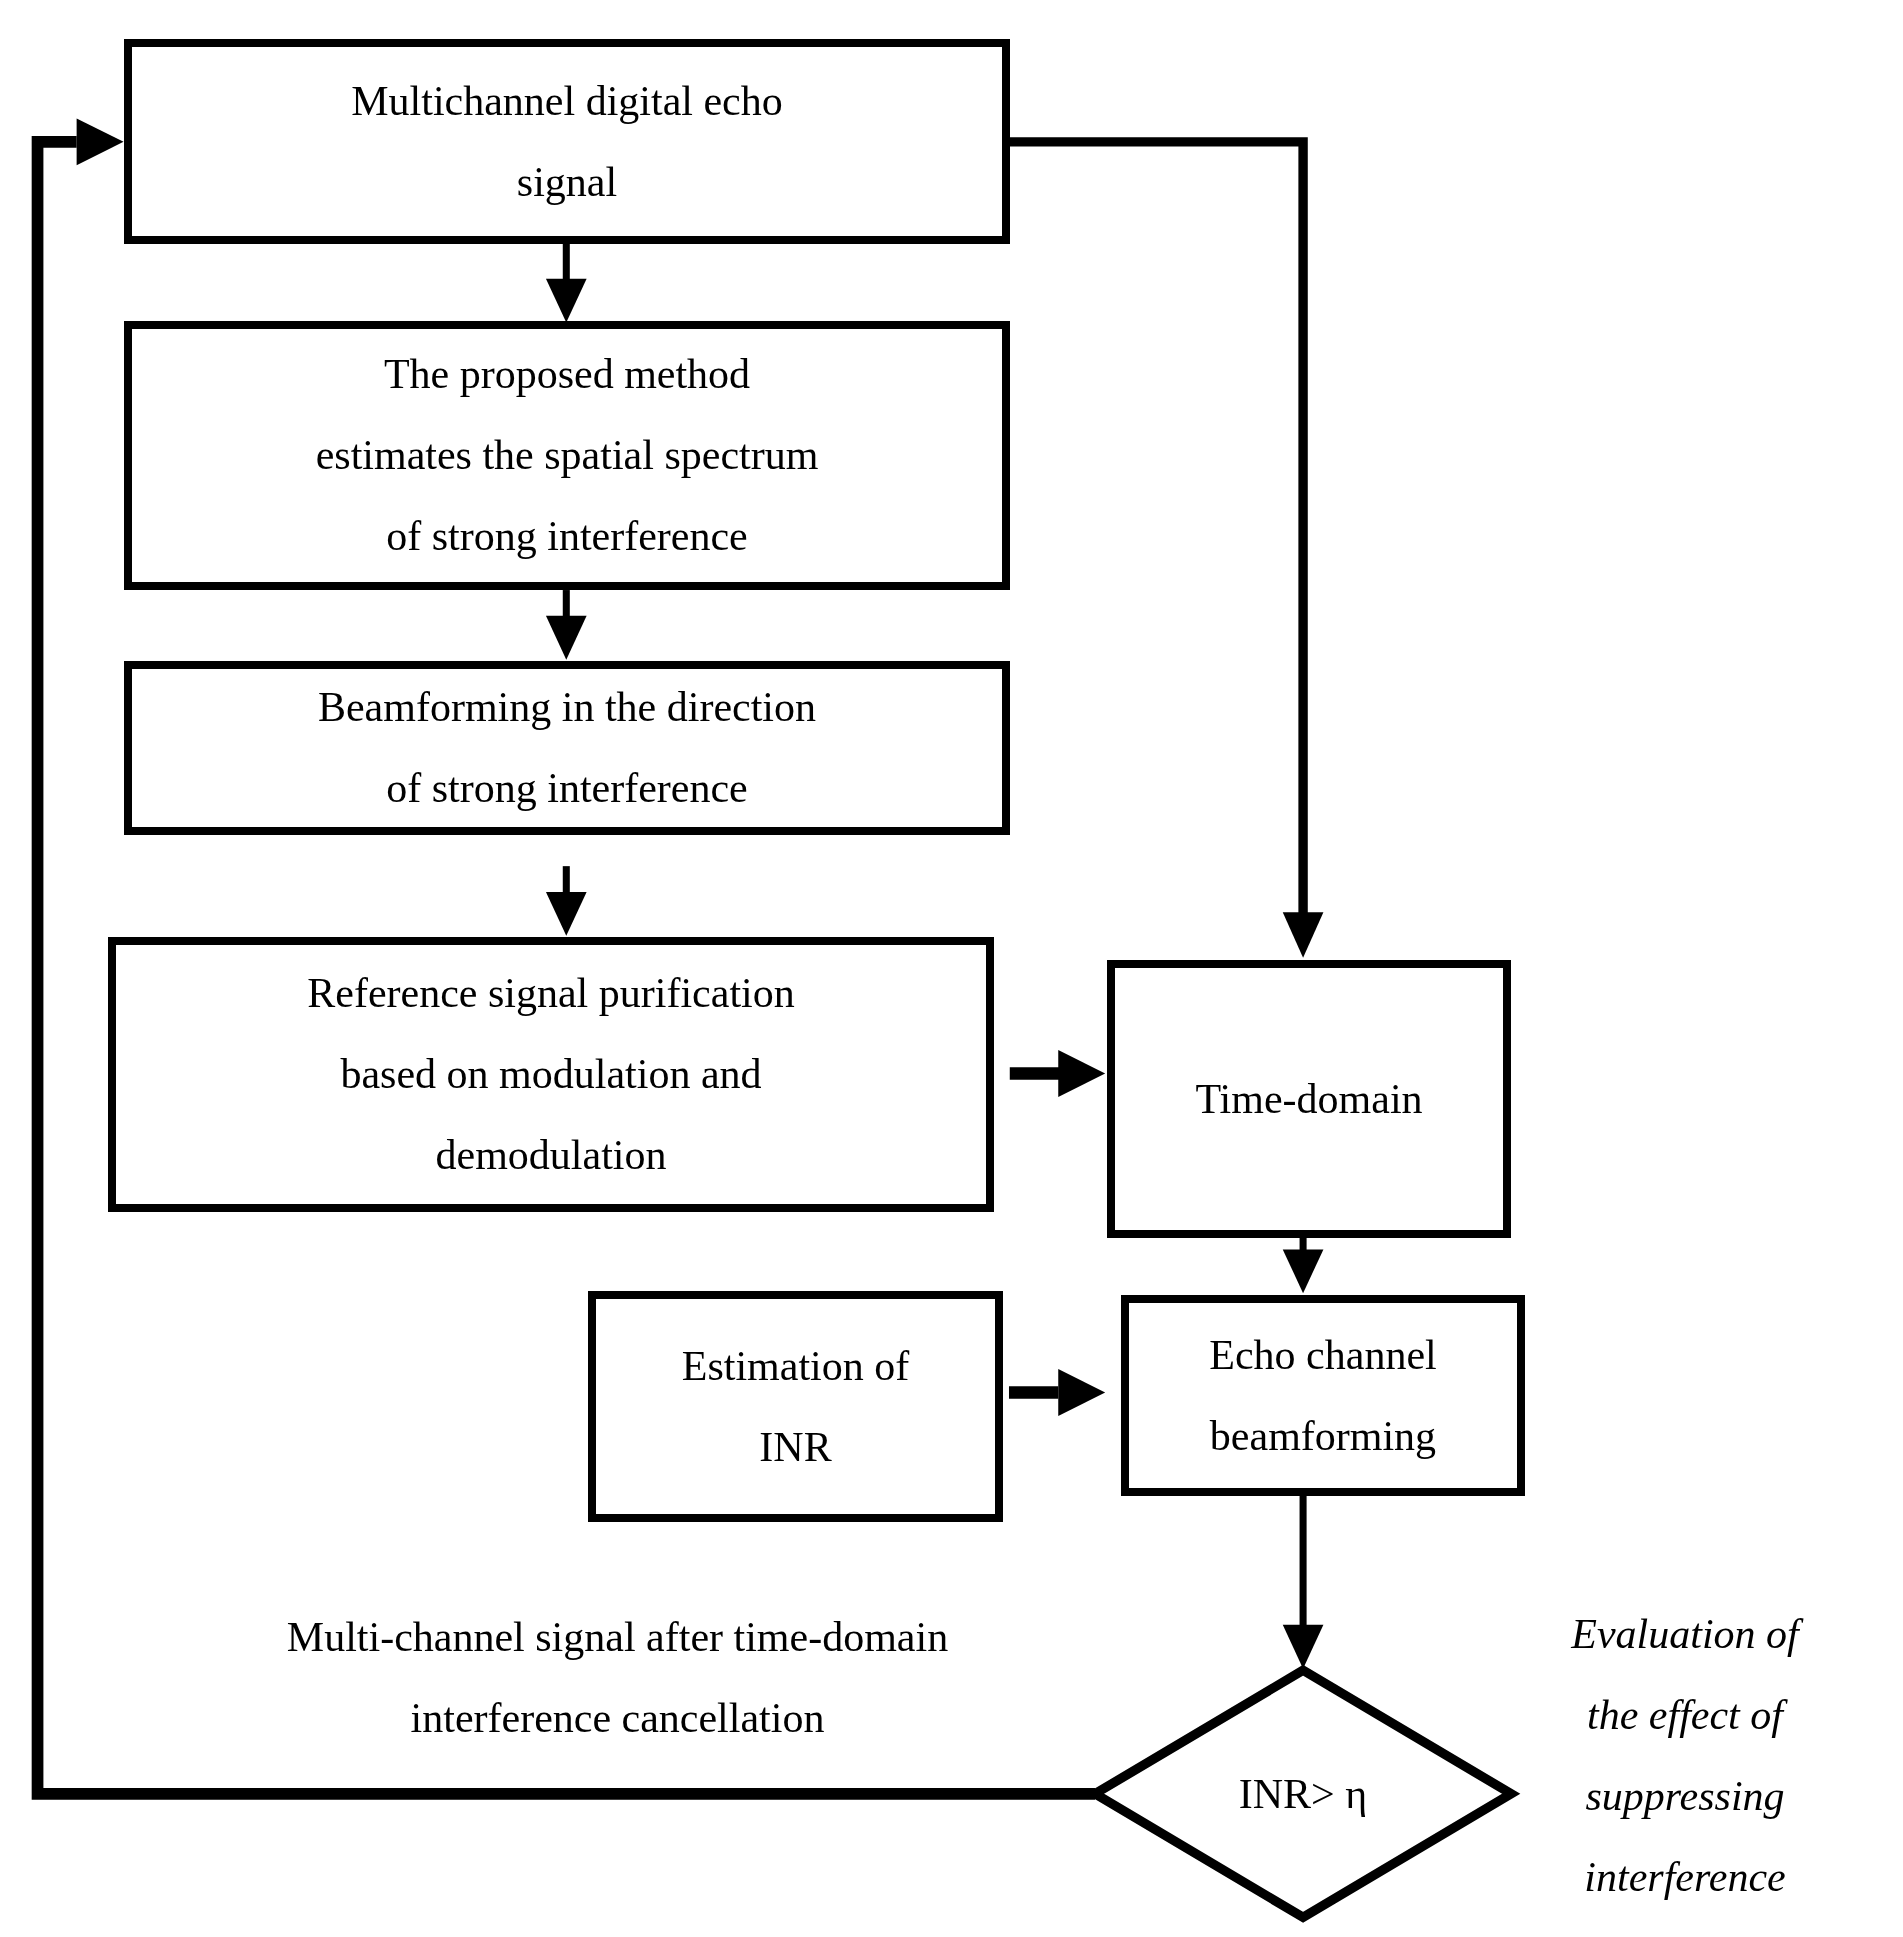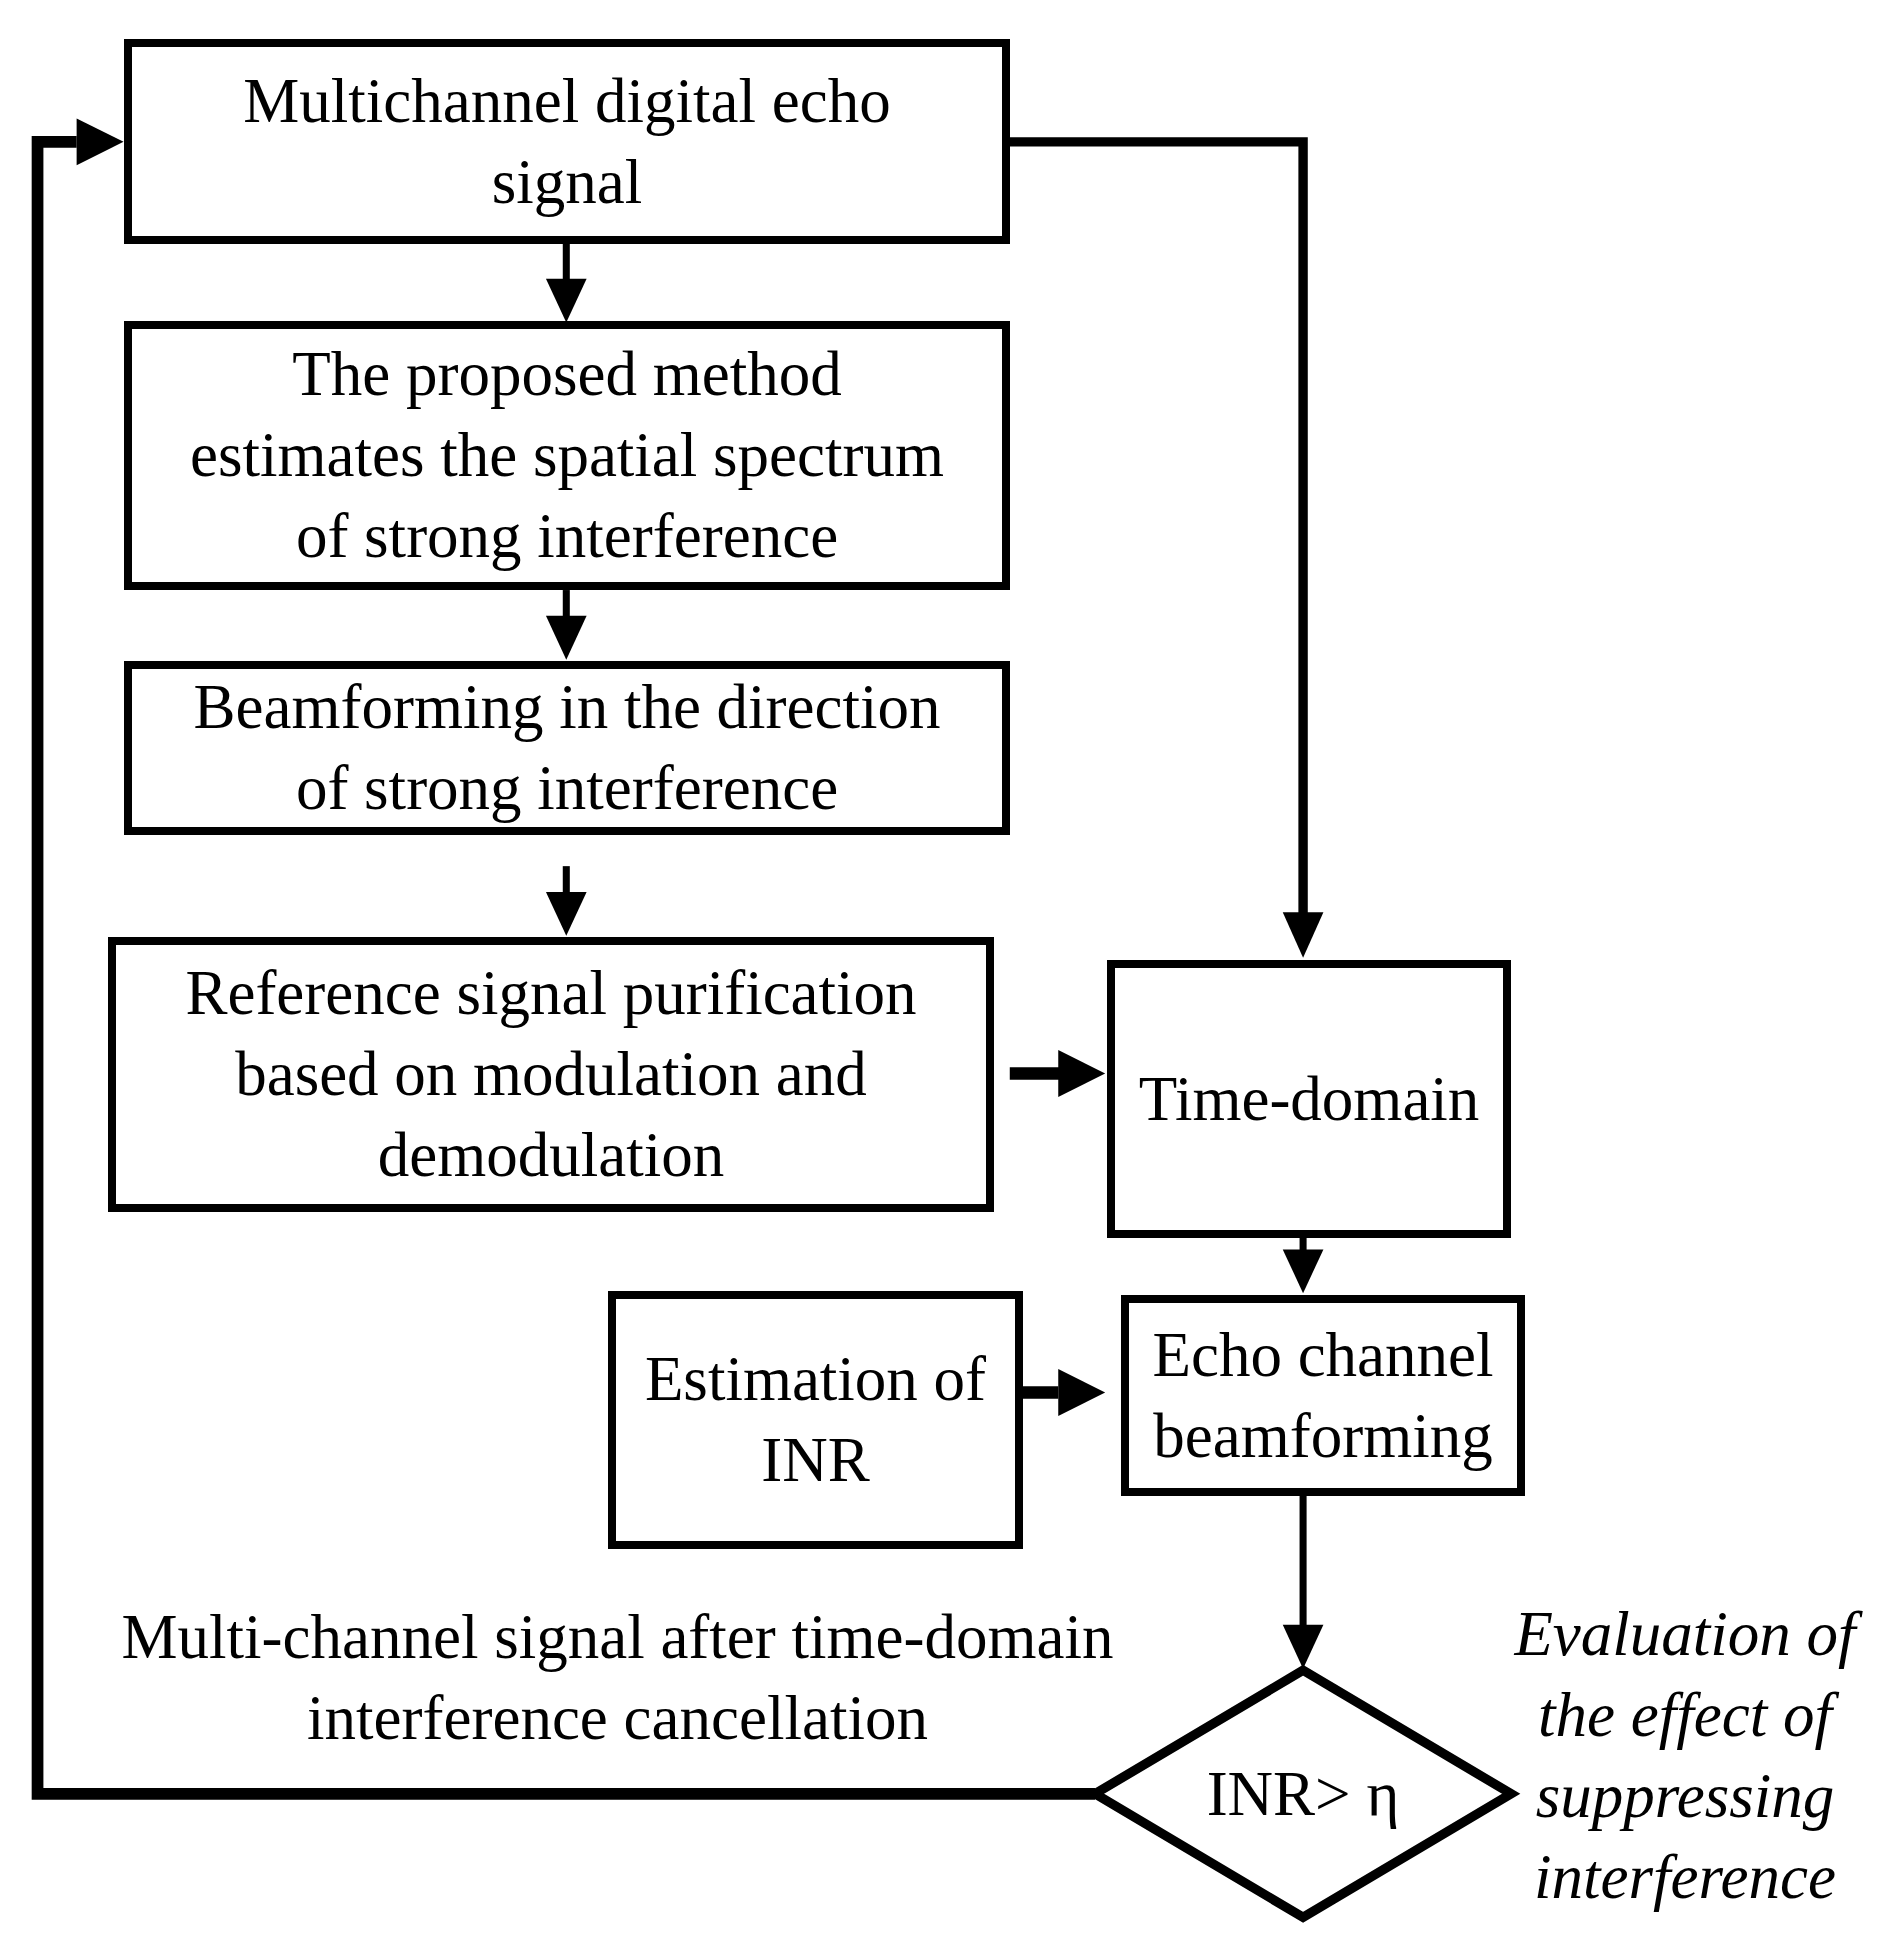--- a/index.html
+++ b/index.html
@@ -1,29 +1,29 @@
 <!DOCTYPE html>
 <html style="font-size:12.5px"><head>
 <meta charset="utf-8">
 <style>
   html,body{margin:0;padding:0;background:#ffffff;}
   .canvas{position:relative;width:1903px;height:1938px;background:#ffffff;
           font-family:"Liberation Serif","DejaVu Serif",serif;color:#000;overflow:hidden;}
   svg.connectors{position:absolute;left:0;top:0;width:1903px;height:1938px;}
   .box{position:absolute;box-sizing:border-box;border:8.6px solid #000;background:#fff;
        display:flex;flex-direction:column;align-items:center;justify-content:center;text-align:center;}
-  .box span,.flabel span,.dlabel span{display:block;font-size:63px;line-height:81px;white-space:nowrap;}
+  .box span,.flabel span,.dlabel span{display:block;font-size:42px;line-height:81px;white-space:nowrap;}
   .flabel{position:absolute;display:flex;flex-direction:column;align-items:center;justify-content:center;text-align:center;}
   .dlabel{position:absolute;display:flex;align-items:center;justify-content:center;text-align:center;}
   #b1{left:124px;top:39px;width:886px;height:205px;}
   #b2{left:124px;top:321px;width:886px;height:269px;}
   #b3{left:124px;top:661px;width:886px;height:174px;}
   #b4{left:108px;top:937px;width:886px;height:275px;}
   #tbox{left:1107px;top:960px;width:404px;height:278px;}
-  #est{left:608px;top:1291px;width:415px;height:258px;}
+  #est{left:588px;top:1291px;width:415px;height:231px;}
   #ebox{left:1107px;top:1295px;width:404px;height:201px;margin-left:14px;}
   #label-left{left:74px;top:1592px;width:1087px;height:172px;}
   #label-right{left:1474px;top:1588px;width:422px;height:336px;font-style:italic;}
   #decision-label{left:1095px;top:1751px;width:416px;height:86px;}
 </style>
 </head>
 <body>
 
 <div class="canvas">
 

